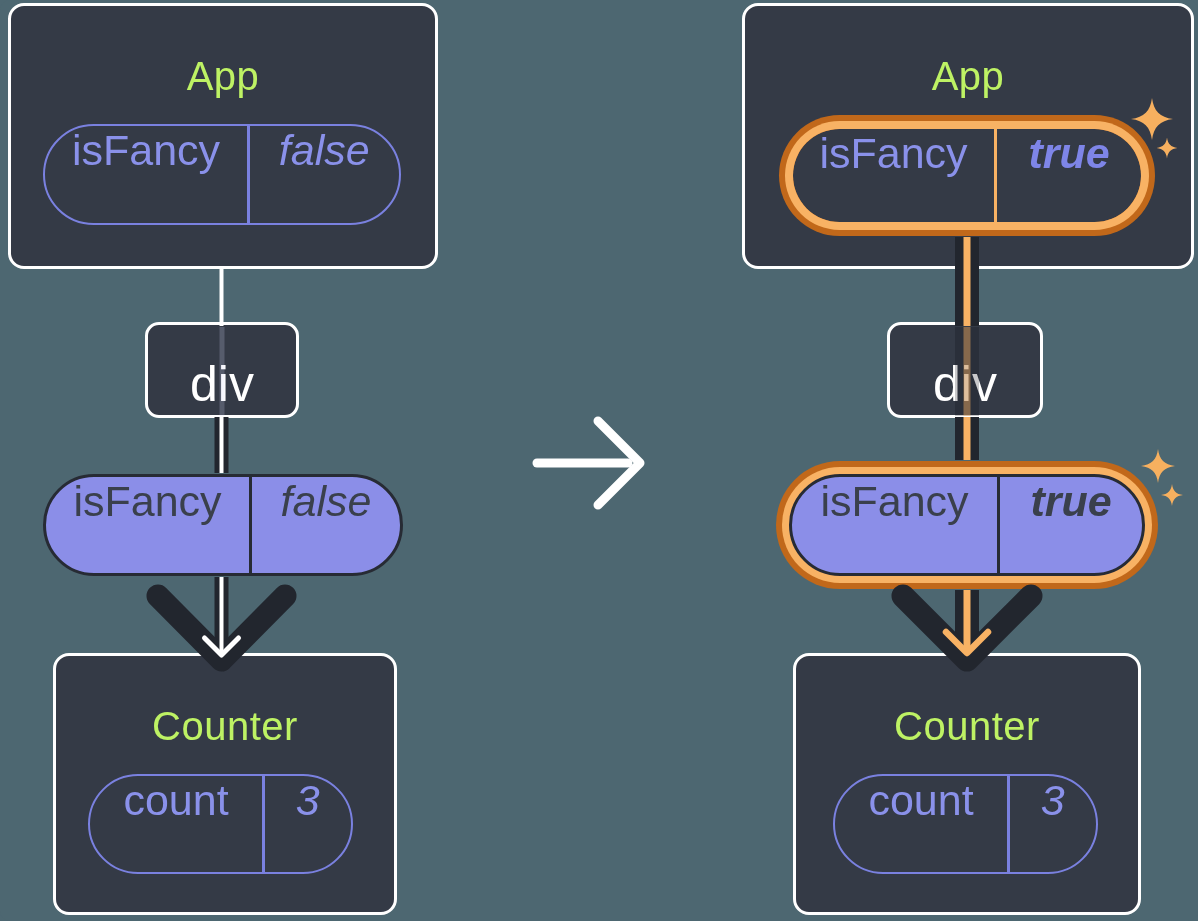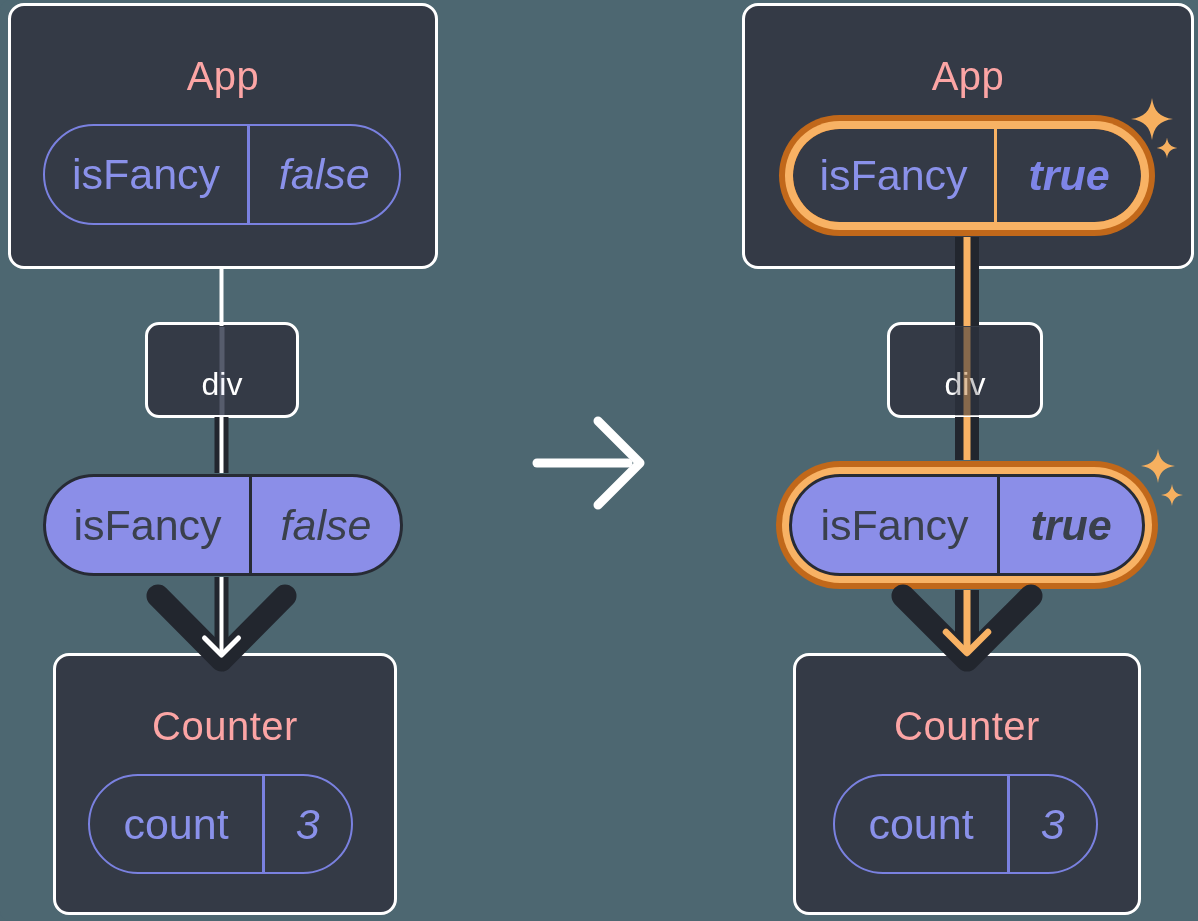--- a/index.html
+++ b/index.html
@@ -6,33 +6,33 @@
   .stage{
     position:relative;width:1198px;height:921px;background:#4d6771;
     font-family:"Liberation Sans",sans-serif;overflow:hidden;border-radius:10px;
   }
   .card{
     position:absolute;background:#343a46;border:3.5px solid #ffffff;
     border-radius:16px;box-sizing:border-box;z-index:1;
   }
   .card-title{
     position:absolute;left:0;right:0;top:48px;text-align:center;
-    color:#fca5a5;font-size:40px;font-weight:500;letter-spacing:.5px;
+    color:#bef264;font-size:40px;font-weight:500;letter-spacing:.5px;
   }
   .divcard{display:flex;align-items:center;justify-content:center;border-radius:14px;}
-  .div-label{color:#ffffff;font-size:32px;font-weight:500;margin-top:28px;}
+  .div-label{color:#ffffff;font-size:50px;font-weight:500;margin-top:28px;}
   #l-app{left:8px;top:3px;width:430px;height:266px;}
   #r-app{left:742px;top:3px;width:452px;height:266px;}
   #l-div{left:145px;top:322px;width:154px;height:96px;}
   #r-div{left:887px;top:322px;width:156px;height:96px;}
   #l-counter{left:53px;top:653px;width:344px;height:262px;}
   #r-counter{left:793px;top:653px;width:348px;height:262px;}
 
   .pill{
-    position:absolute;display:flex;align-items:center;border-radius:999px;
+    position:absolute;display:flex;align-items:flex-start;border-radius:999px;
     box-sizing:border-box;font-size:43px;z-index:3;
   }
   .pill .cell{display:flex;align-items:center;justify-content:center;}
   .pill .cell.value{flex:1;font-style:italic;}
   .pill .divider{align-self:stretch;}
   .outline{border:2.5px solid #7a81e0;color:#8a91ea;}
   .outline .divider{width:2.5px;background:#7a81e0;}
   .filled{background:#8b8ee8;border:3px solid #272b34;color:#3a404c;}
   .filled .divider{width:3px;background:#272b34;}
   .glow{box-shadow:0 0 0 7px #f8b264,0 0 0 13px #c1681a;}

